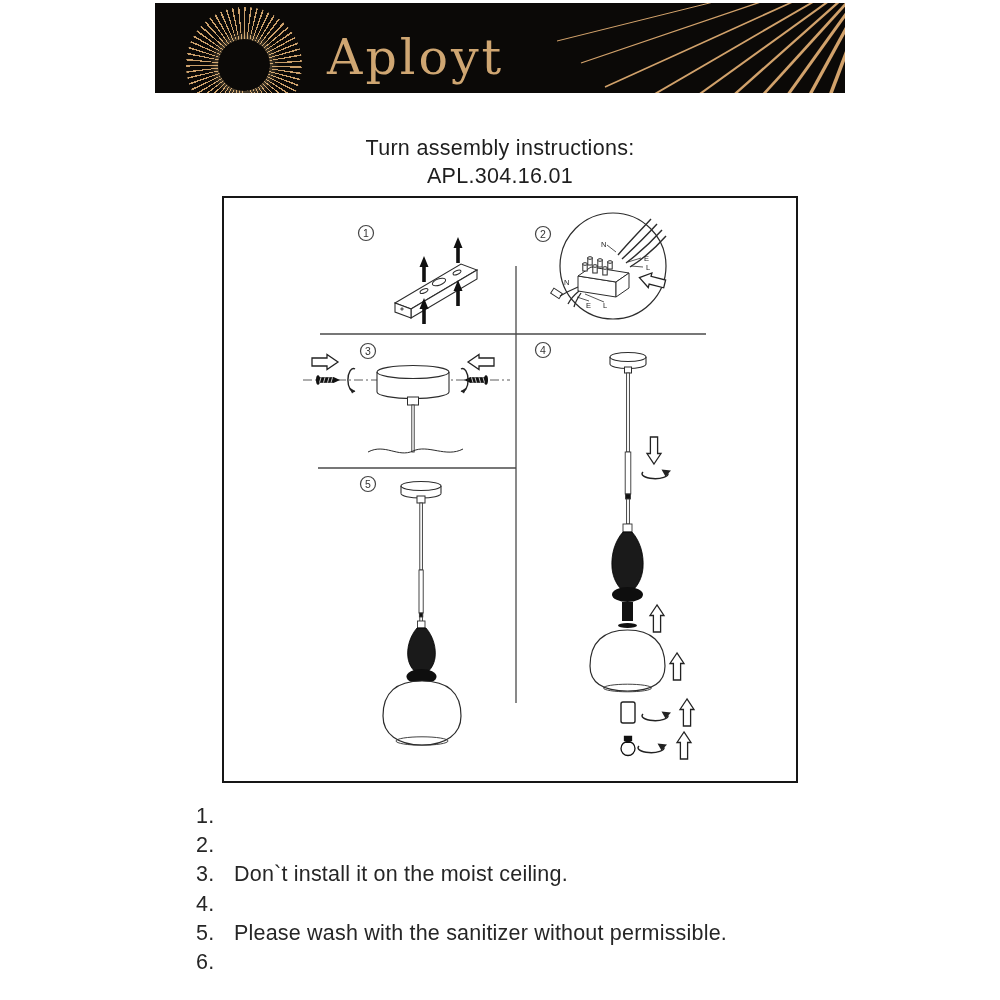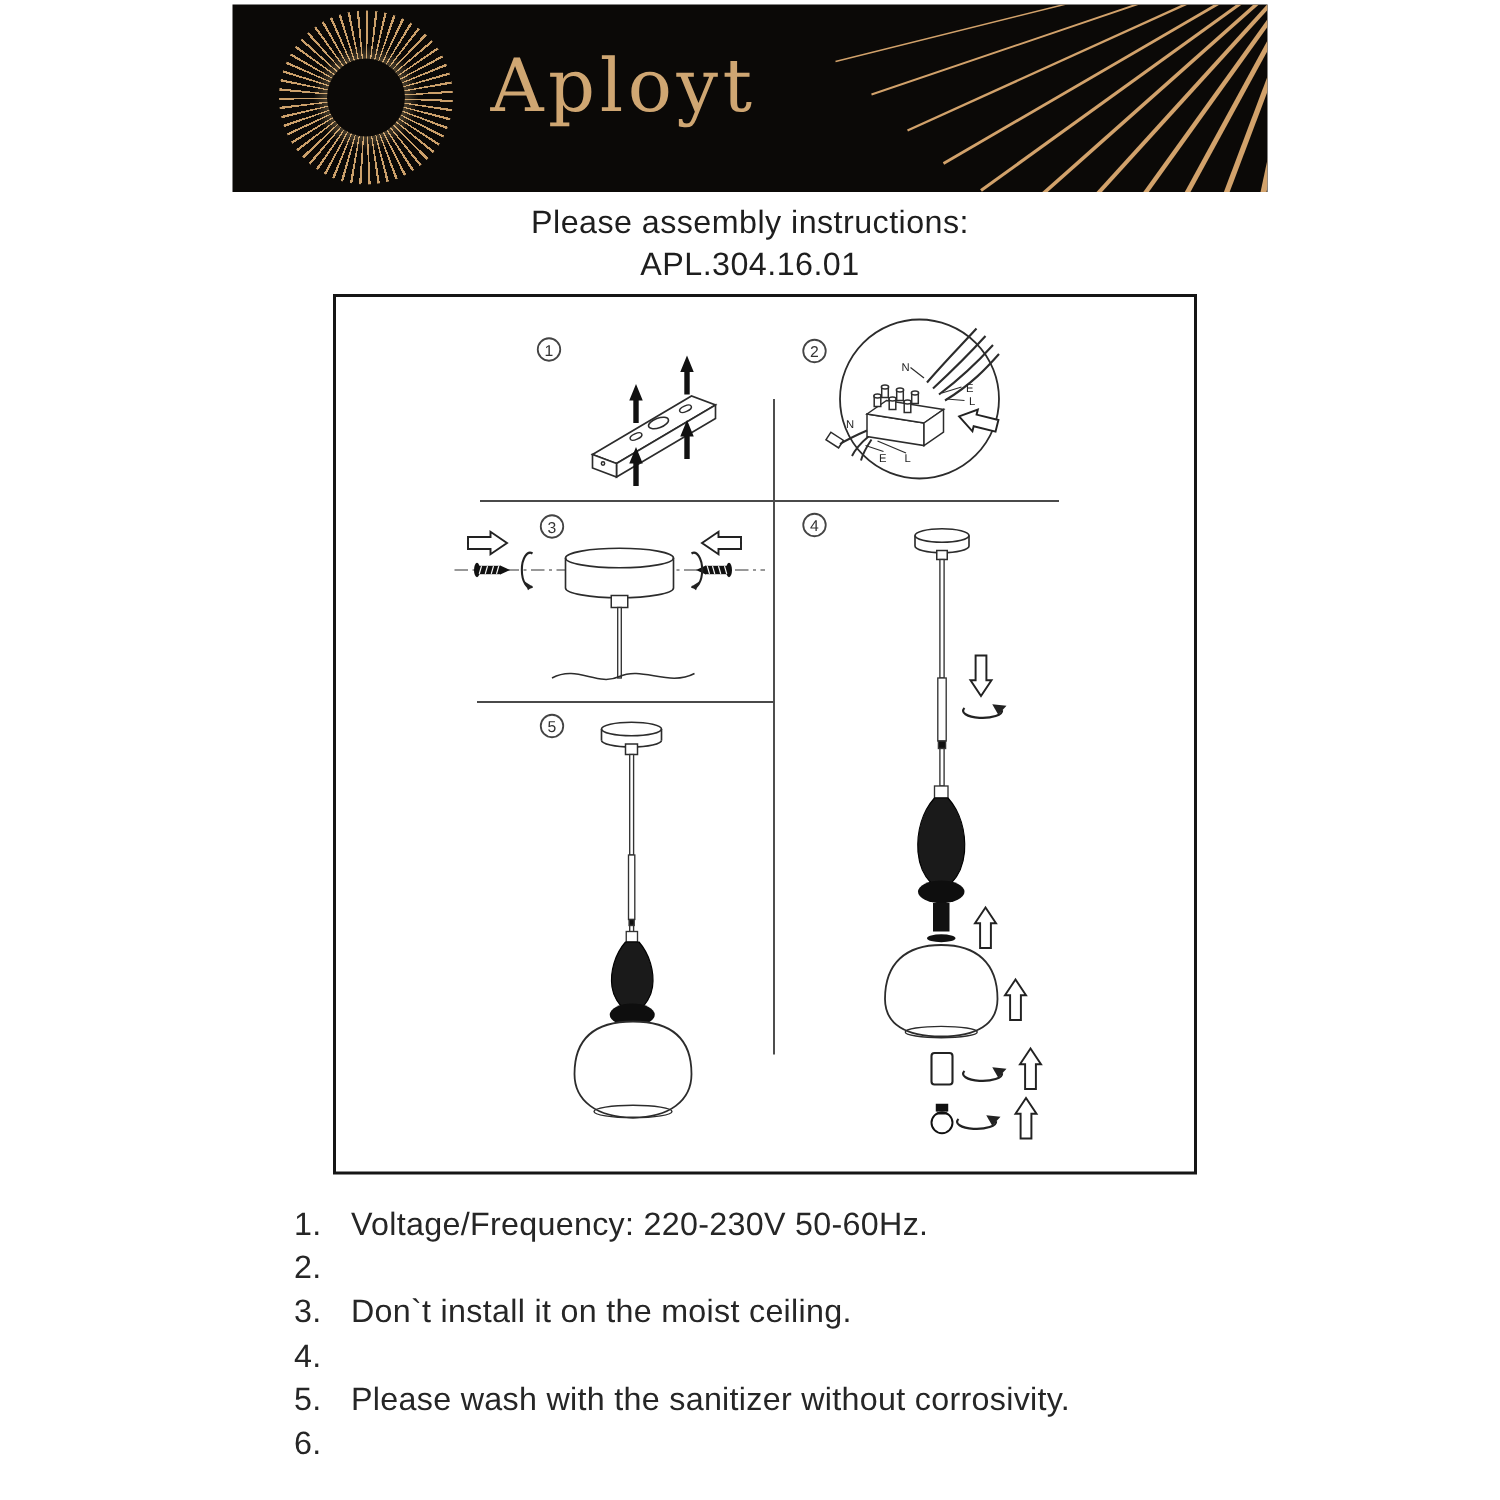--- a/index.html
+++ b/index.html
@@ -1,17 +1,17 @@
 <!DOCTYPE html>
 <html><head>
 <meta charset="utf-8">
 <style>
   html,body{margin:0;padding:0;background:#ffffff;}
   body{width:1000px;height:1000px;position:relative;font-family:"Liberation Sans",sans-serif;color:#222;}
-  .banner{position:absolute;left:155px;top:3px;width:690px;height:125px;background:#0b0907;overflow:hidden;}
+  .banner{position:absolute;left:155px;top:3px;width:690px;height:90px;background:#0b0907;overflow:hidden;}
   .sunburst{position:absolute;left:31px;top:4px;width:116px;height:116px;border-radius:50%;
     background:repeating-conic-gradient(rgba(214,168,112,0.95) 0deg 1.6deg, rgba(11,9,7,0) 1.6deg 6.1deg);}
   .sunburst::before{content:"";position:absolute;inset:18px;border-radius:50%;
     background:radial-gradient(circle, rgba(245,210,150,0.55) 0 30%, rgba(245,210,150,0) 62%);}
   .sunburst::after{content:"";position:absolute;inset:32px;background:#0b0907;border-radius:50%;}
   .brand{position:absolute;left:172px;top:26px;font-family:"DejaVu Serif","Liberation Serif",serif;
     font-size:49px;font-weight:400;color:#cfa672;letter-spacing:3px;}
   .rays{position:absolute;left:0;top:0;}
   .titleblock{position:absolute;left:0;top:134px;width:1000px;text-align:center;}
   .titleblock .t1,.titleblock .t2{font-size:21.5px;line-height:28px;color:#1e1e1e;letter-spacing:0.3px;}
@@ -38,21 +38,21 @@
       <line x1="707" y1="-17" x2="556" y2="149" stroke-width="2.7"></line>
       <line x1="709" y1="-14" x2="586" y2="157" stroke-width="3"></line>
       <line x1="711" y1="-11" x2="616" y2="163" stroke-width="3.3"></line>
       <line x1="713" y1="-8" x2="647" y2="167" stroke-width="3.6"></line>
       <line x1="715" y1="-5" x2="678" y2="169" stroke-width="3.9"></line>
     </g>
   </svg>
 </div>
 
 <div class="titleblock">
-  <div class="t1">Please assembly instructions:</div>
+  <div class="t1">Turn assembly instructions:</div>
   <div class="t2">APL.304.16.01</div>
 </div>
 
 <svg class="diagram-svg" width="1000" height="1000" viewBox="0 0 1000 1000">
   <defs>
     <path id="arrowUp" d="M0,0 L-4.5,11 L-1.8,11 L-1.8,26 L1.8,26 L1.8,11 L4.5,11 Z"></path>
     <path id="harrowUp" d="M0,0 L-7,10.5 L-3.6,10.5 L-3.6,27 L3.6,27 L3.6,10.5 L7,10.5 Z"></path>
     <g id="rot">
       <path d="M-13,2 A13,4.8 0 1 0 12,3.5" fill="none" stroke="#222" stroke-width="1.5"></path>
       <path d="M15,0.5 L5.5,-0.5 L9.5,6.5 Z" fill="#222" stroke="none"></path>
@@ -274,32 +274,31 @@
     <g>
       <path d="M383,716 C383,692 397,681 422,681 C447,681 461,692 461,716 C461,734 446,745 422,745 C398,745 383,734 383,716 Z" fill="#fff" stroke="#2c2c2c" stroke-width="1.2"></path>
       <ellipse cx="422" cy="741" rx="26" ry="4.2" fill="none" stroke="#2c2c2c" stroke-width="0.9"></ellipse>
     </g>
   </g>
 </svg>
 
 <div class="list">
   <div class="row">
     <span class="num">1.</span>
-    <span class="txt">Voltage/Frequency: 220-230V 50-60Hz.</span>
   </div>
   <div class="row">
     <span class="num">2.</span>
   </div>
   <div class="row">
     <span class="num">3.</span>
     <span class="txt">Don`t install it on the moist ceiling.</span>
   </div>
   <div class="row">
     <span class="num">4.</span>
   </div>
   <div class="row">
     <span class="num">5.</span>
-    <span class="txt">Please wash with the sanitizer without corrosivity.</span>
+    <span class="txt">Please wash with the sanitizer without permissible.</span>
   </div>
   <div class="row">
     <span class="num">6.</span>
   </div>
 </div>
 
 </body></html>

